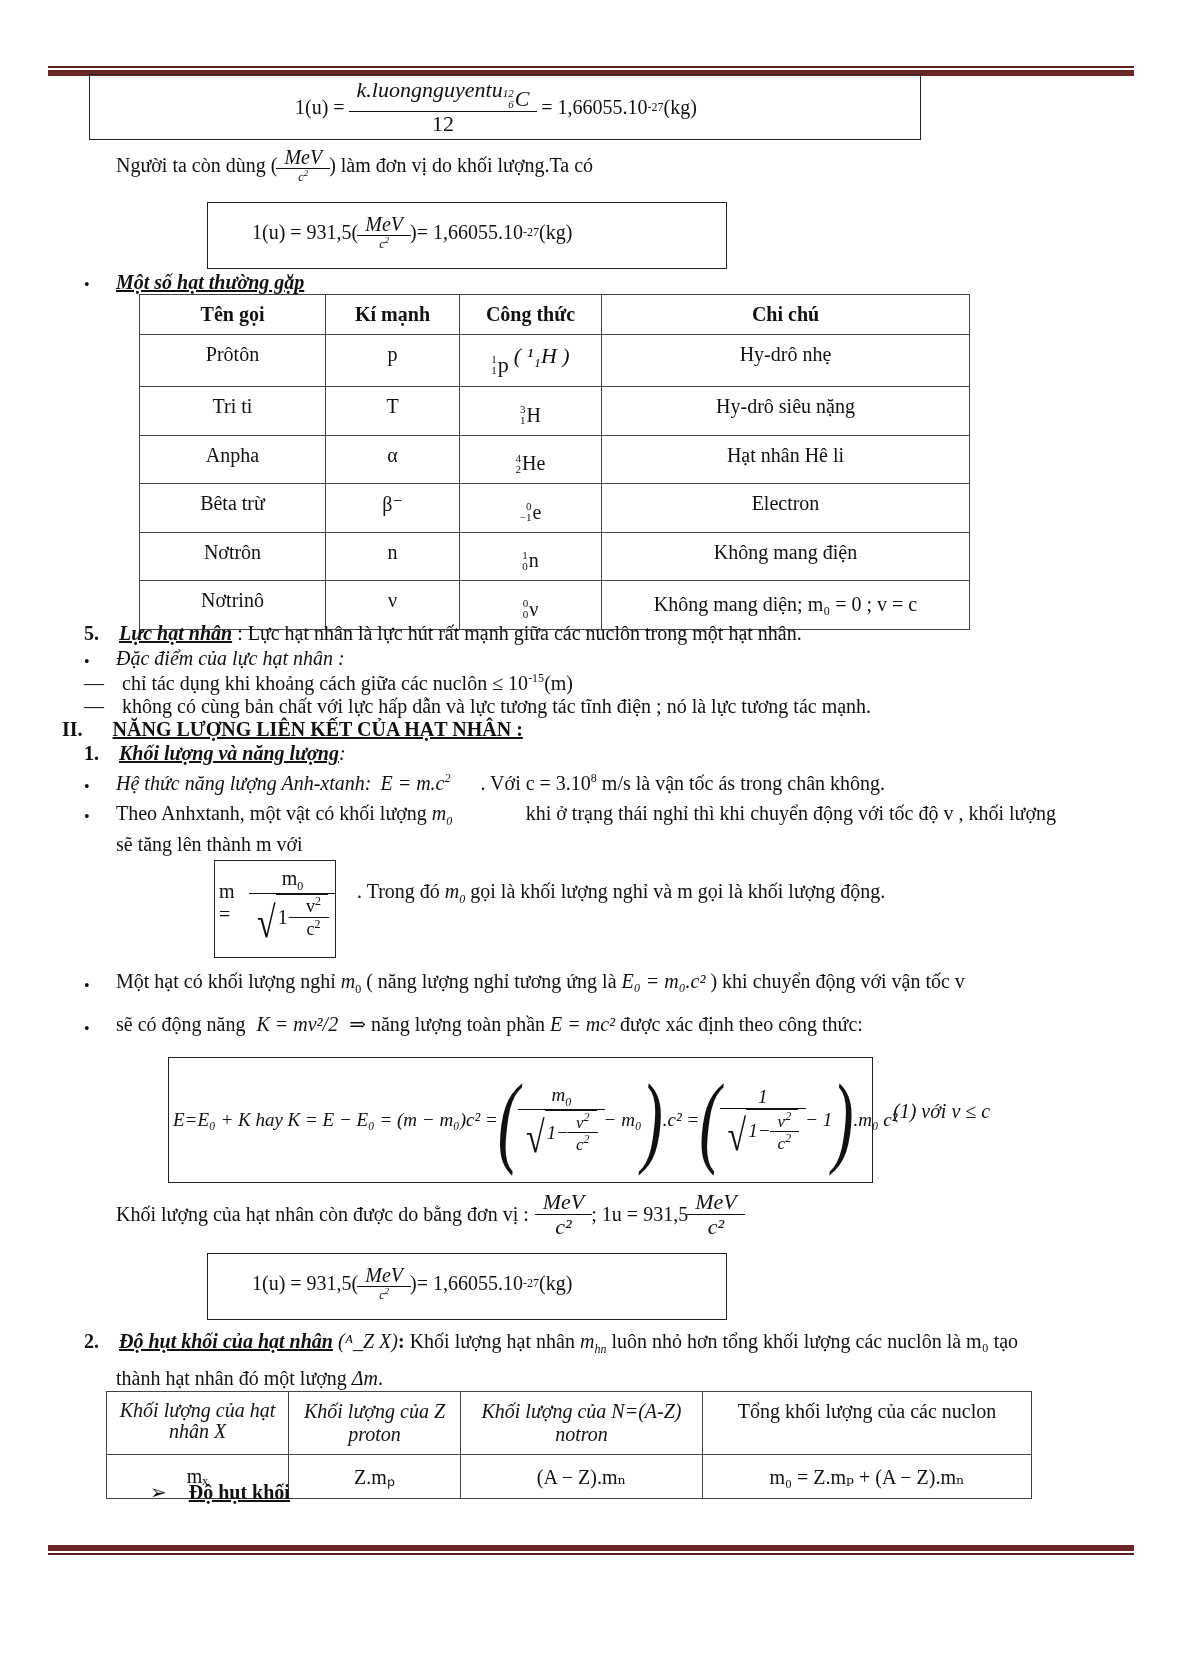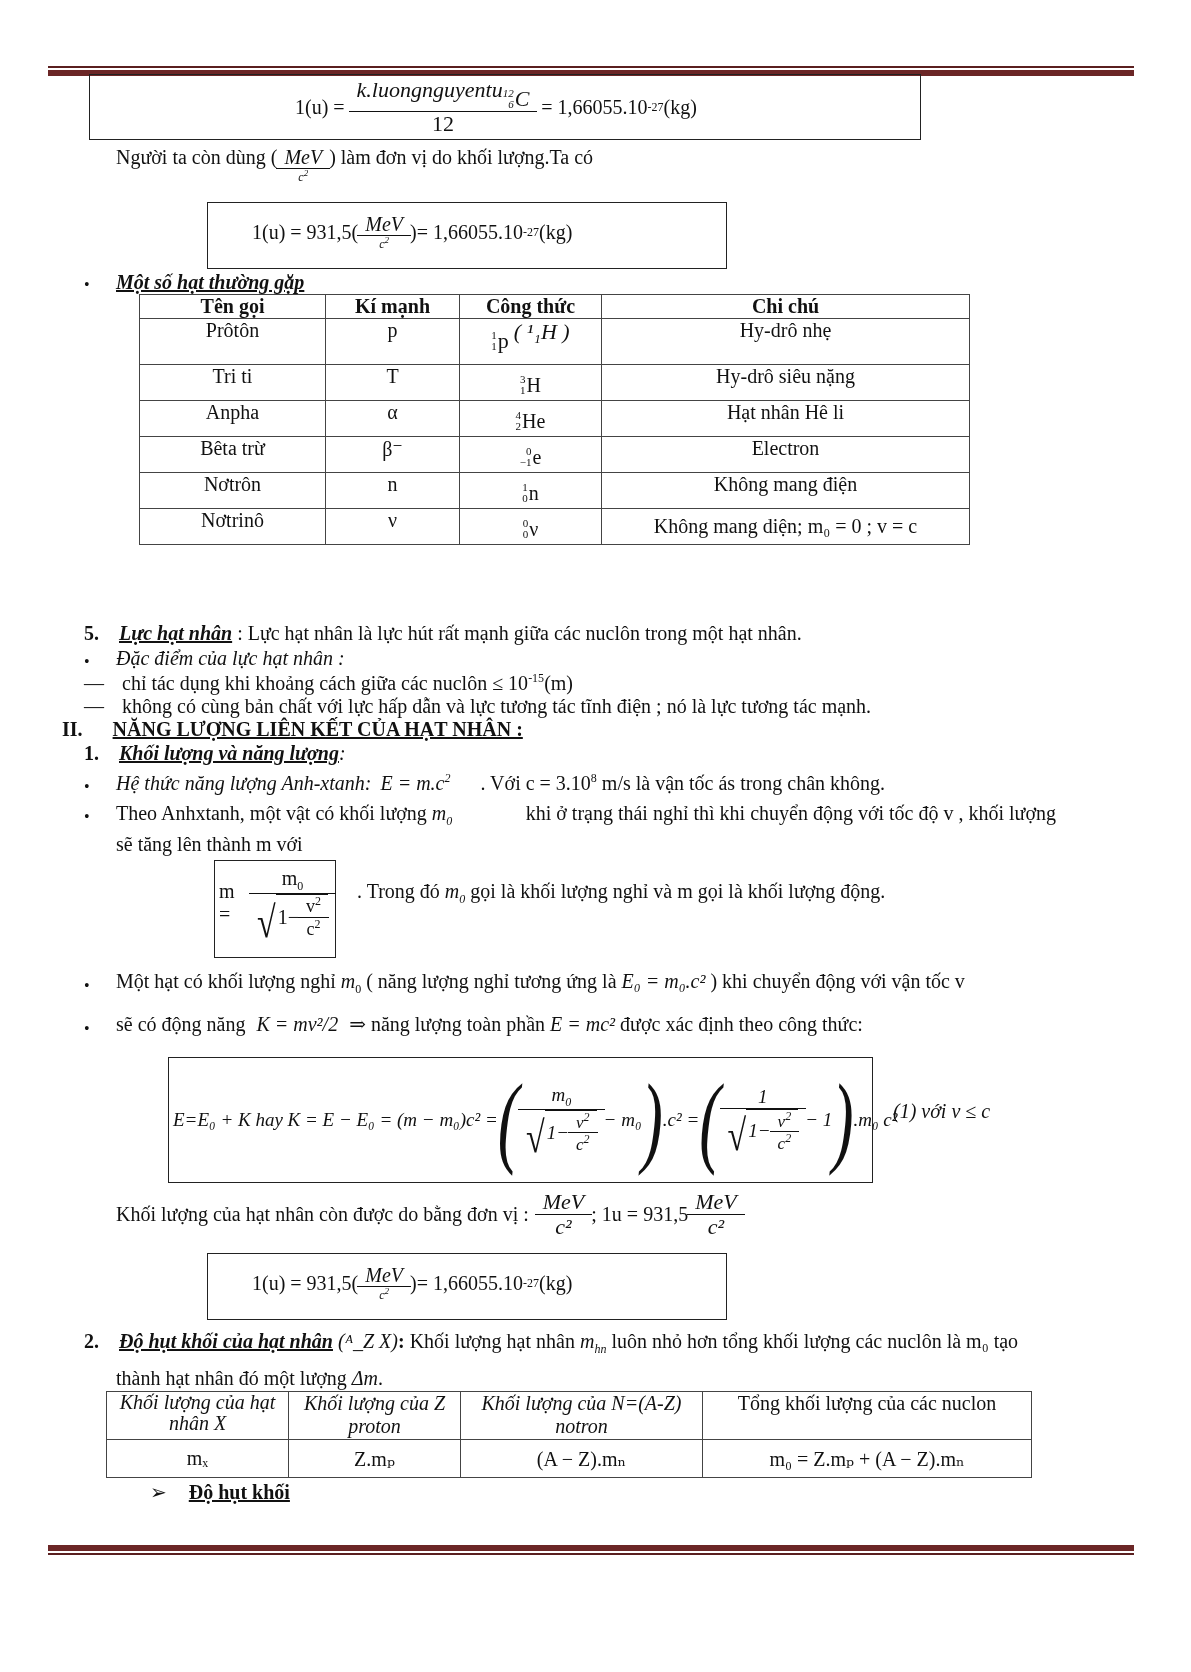--- a/index.html
+++ b/index.html
@@ -15,21 +15,21 @@
   .b{font-weight:bold;}
   .u{text-decoration:underline;}
   .frac{display:inline-flex;flex-direction:column;align-items:center;vertical-align:middle;margin:0 3px;}
   .frac .num{padding:0 4px;line-height:1.1;}
   .frac .den{border-top:1.3px solid #111;padding:0 4px;line-height:1.1;width:100%;text-align:center;}
   .small{font-size:12px;}
   sup,sub{font-size:12px;}
   .bullet{position:absolute;font-size:16px;}
   .line{position:absolute;white-space:nowrap;}
   table.tbl{border-collapse:collapse;position:absolute;}
-  table.tbl td,table.tbl th{border:1.5px solid #444;text-align:center;vertical-align:top;padding:0 4px;font-weight:normal;font-size:20px;}
+  table.tbl td,table.tbl th{border:1.5px solid #444;text-align:center;vertical-align:top;padding:8px 4px;font-weight:normal;font-size:20px;}
   table.tbl th{font-weight:bold;}
   .nuc{display:inline-flex;align-items:center;}
   .nuc .sc{display:inline-flex;flex-direction:column;font-size:11px;line-height:11px;text-align:right;margin-right:1px;}
   .sqrt{display:inline-flex;align-items:flex-end;}
   .sqrt .rad{font-size:34px;line-height:34px;transform:scaleY(1.3);}
   .sqrt .body{border-top:1.3px solid #111;padding-left:2px;display:inline-flex;align-items:center;}
   .paren{font-size:64px;line-height:64px;font-weight:100;transform:scaleY(1.6);display:inline-block;}
 </style>
 </head>
 <body>
@@ -54,21 +54,21 @@
           </span>
       </span>
       <span class="den" style="font-size:22px;">12</span>
     </span>
     <span>= 1,66055.10</span>
       <sup>-27</sup>
       <span>(kg)</span>
   </div>
 </div>
 
-<div class="line" style="left:116px;top:146px;display:flex;align-items:flex-start;">
+<div class="line" style="left:116px;top:146px;display:flex;align-items:center;">
   <span>Người ta còn dùng (</span>
   <span class="frac">
       <span class="num i">MeV</span>
       <span class="den i small"><span>c</span><sup style="font-size:9px;">2</sup></span>
     </span>
   <span>) làm đơn vị do khối lượng.Ta có</span>
 </div>
 
 <div class="box" style="left:207px;top:202px;width:518px;height:65px;">
   <div class="abs" style="left:44px;top:4px;display:flex;align-items:center;height:50px;">
@@ -346,21 +346,21 @@
     </colgroup>
   <tbody>
       <tr style="height:48px;">
     <td class="i" style="line-height:21px;">Khối lượng của hạt nhân X</td>
     <td class="i" style="line-height:23px;">Khối lượng của Z proton</td>
     <td class="i" style="line-height:23px;">Khối lượng của N=(A-Z) notron</td>
     <td style="line-height:23px;">Tổng khối lượng của các nuclon</td>
   </tr>
   <tr style="height:38px;">
     <td style="vertical-align:middle;">mₓ</td>
-    <td style="vertical-align:middle;">Z.mₚ</td>
+    <td style="vertical-align:middle;font-family:Liberation Serif, serif;">Z.mₚ</td>
     <td style="vertical-align:middle;">(A − Z).mₙ</td>
     <td style="vertical-align:middle;">m₀ = Z.mₚ + (A − Z).mₙ</td>
   </tr>
 </tbody>
   </table>
 
 <div class="line" style="left:150px;top:1480px;">
   <span>➢</span>
   <span style="display:inline-block;width:12px;"></span>
   <span class="b u">Độ hụt khối</span>

